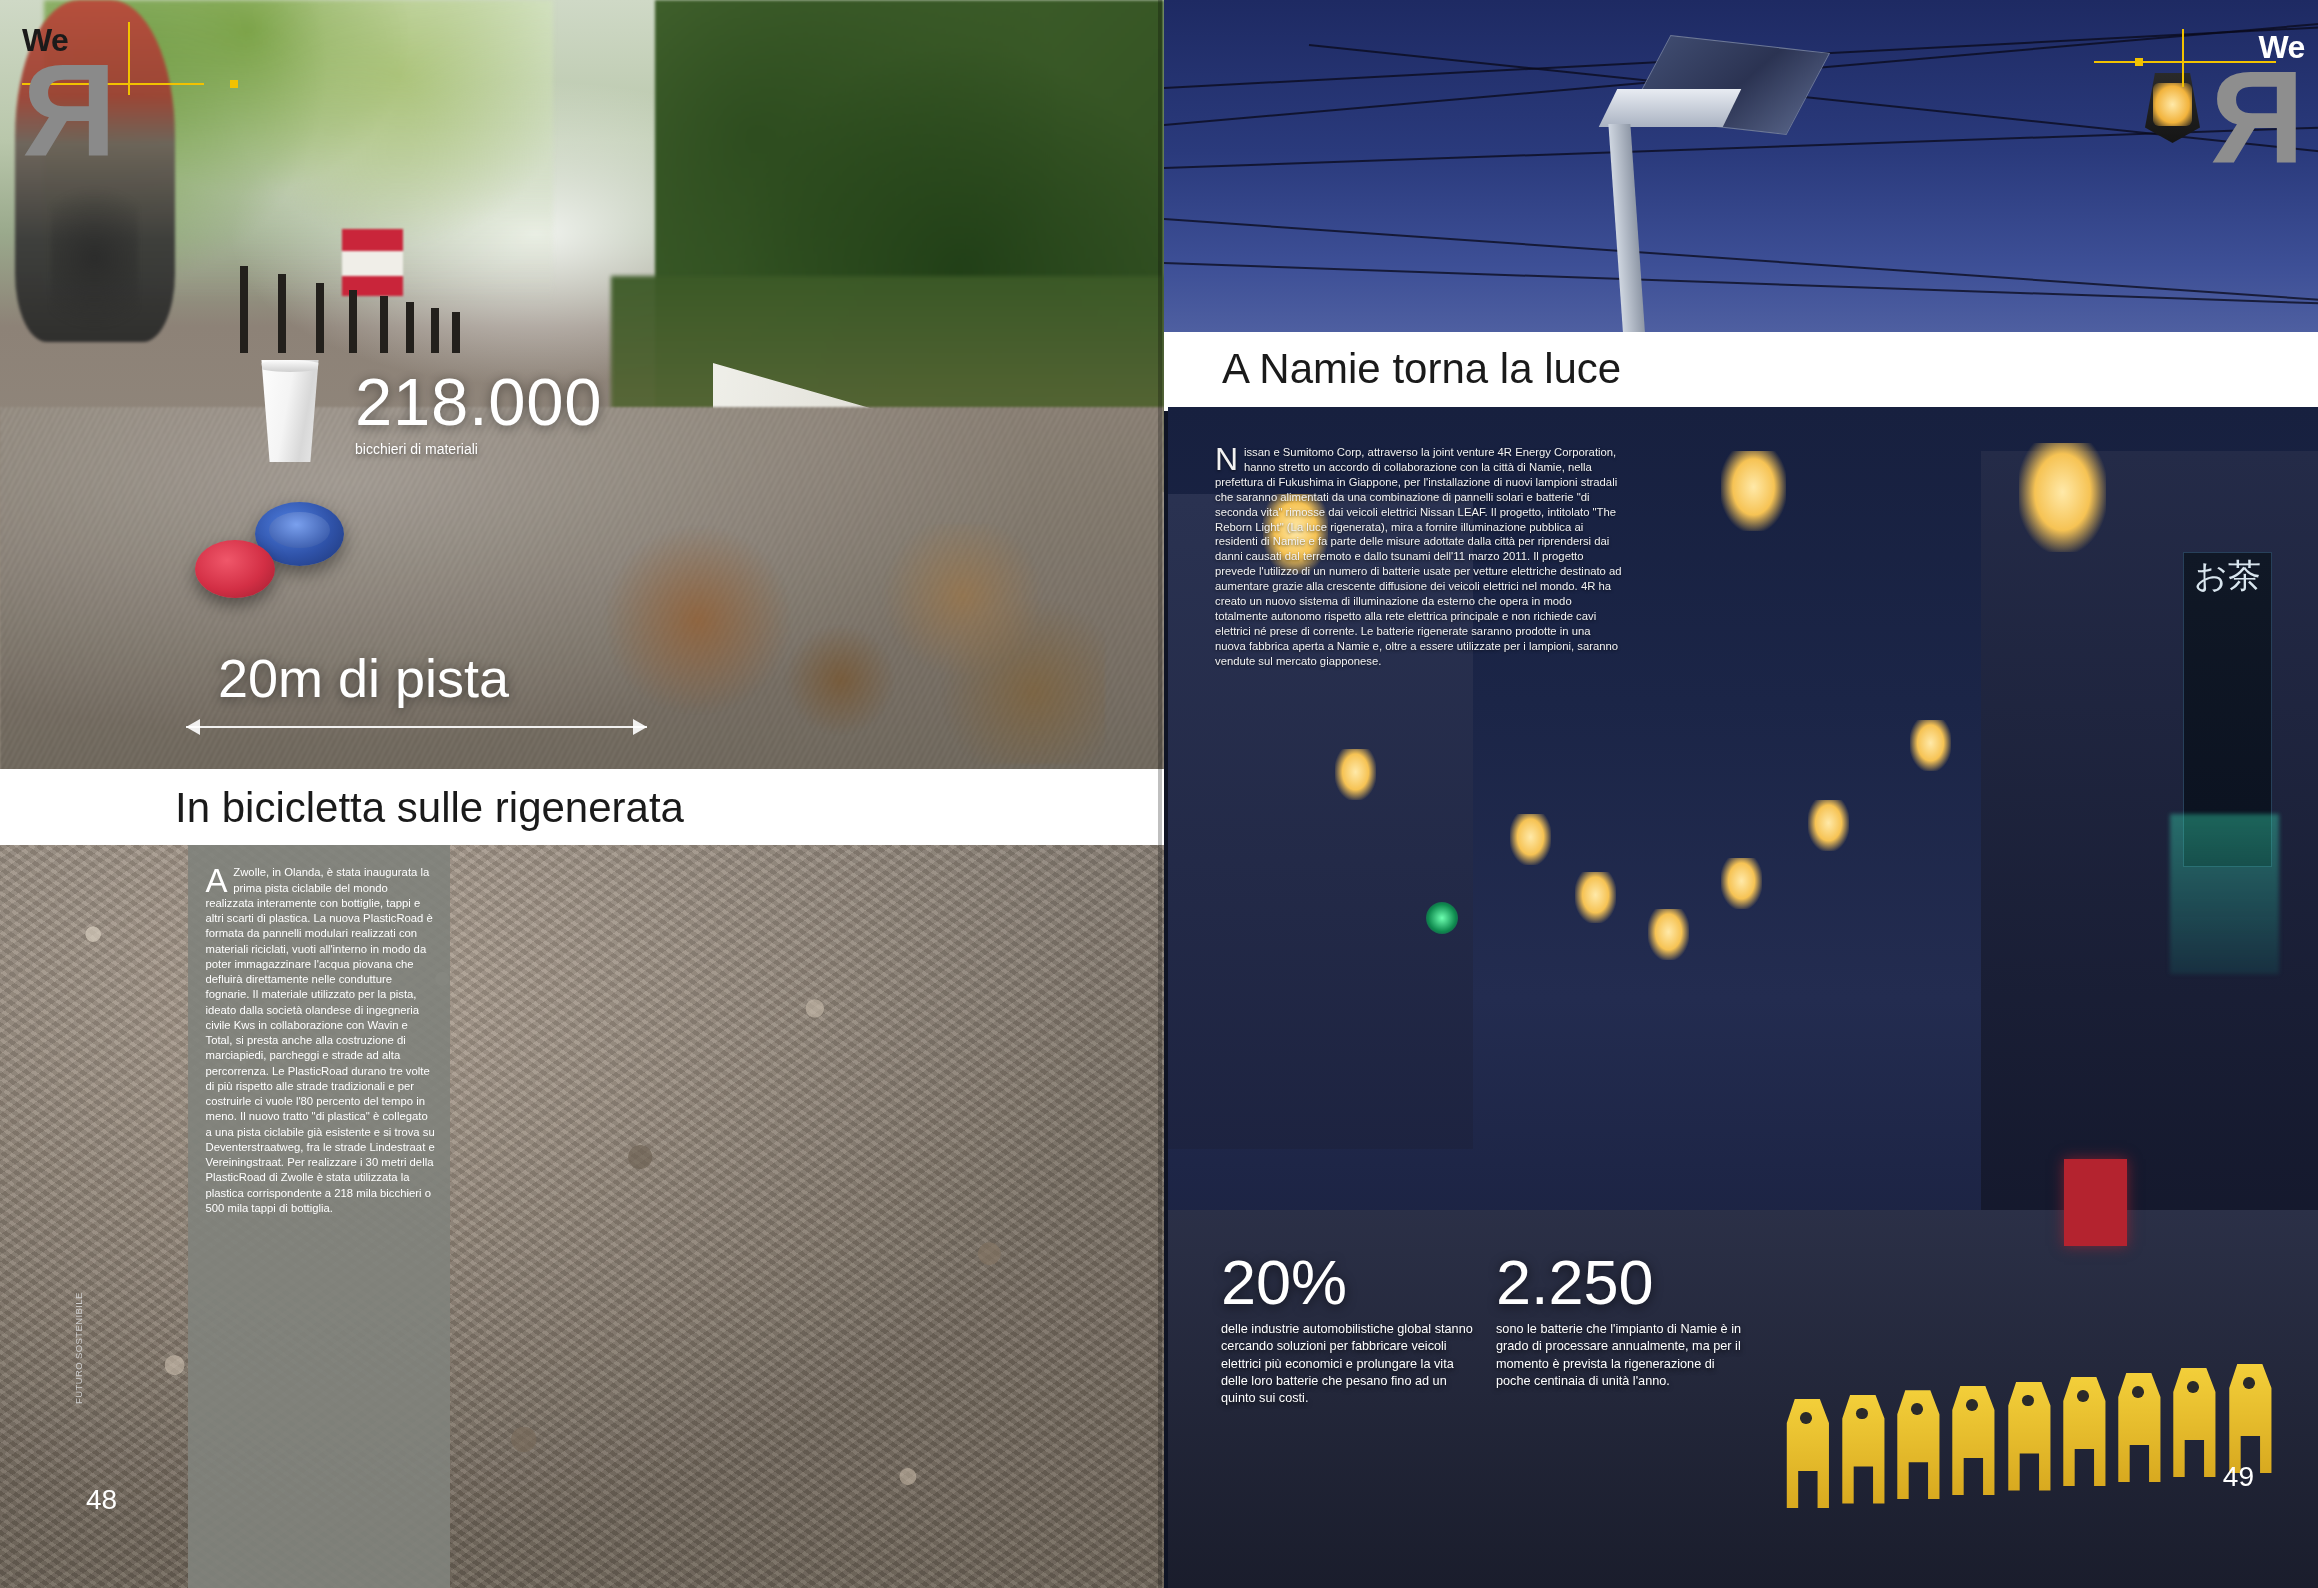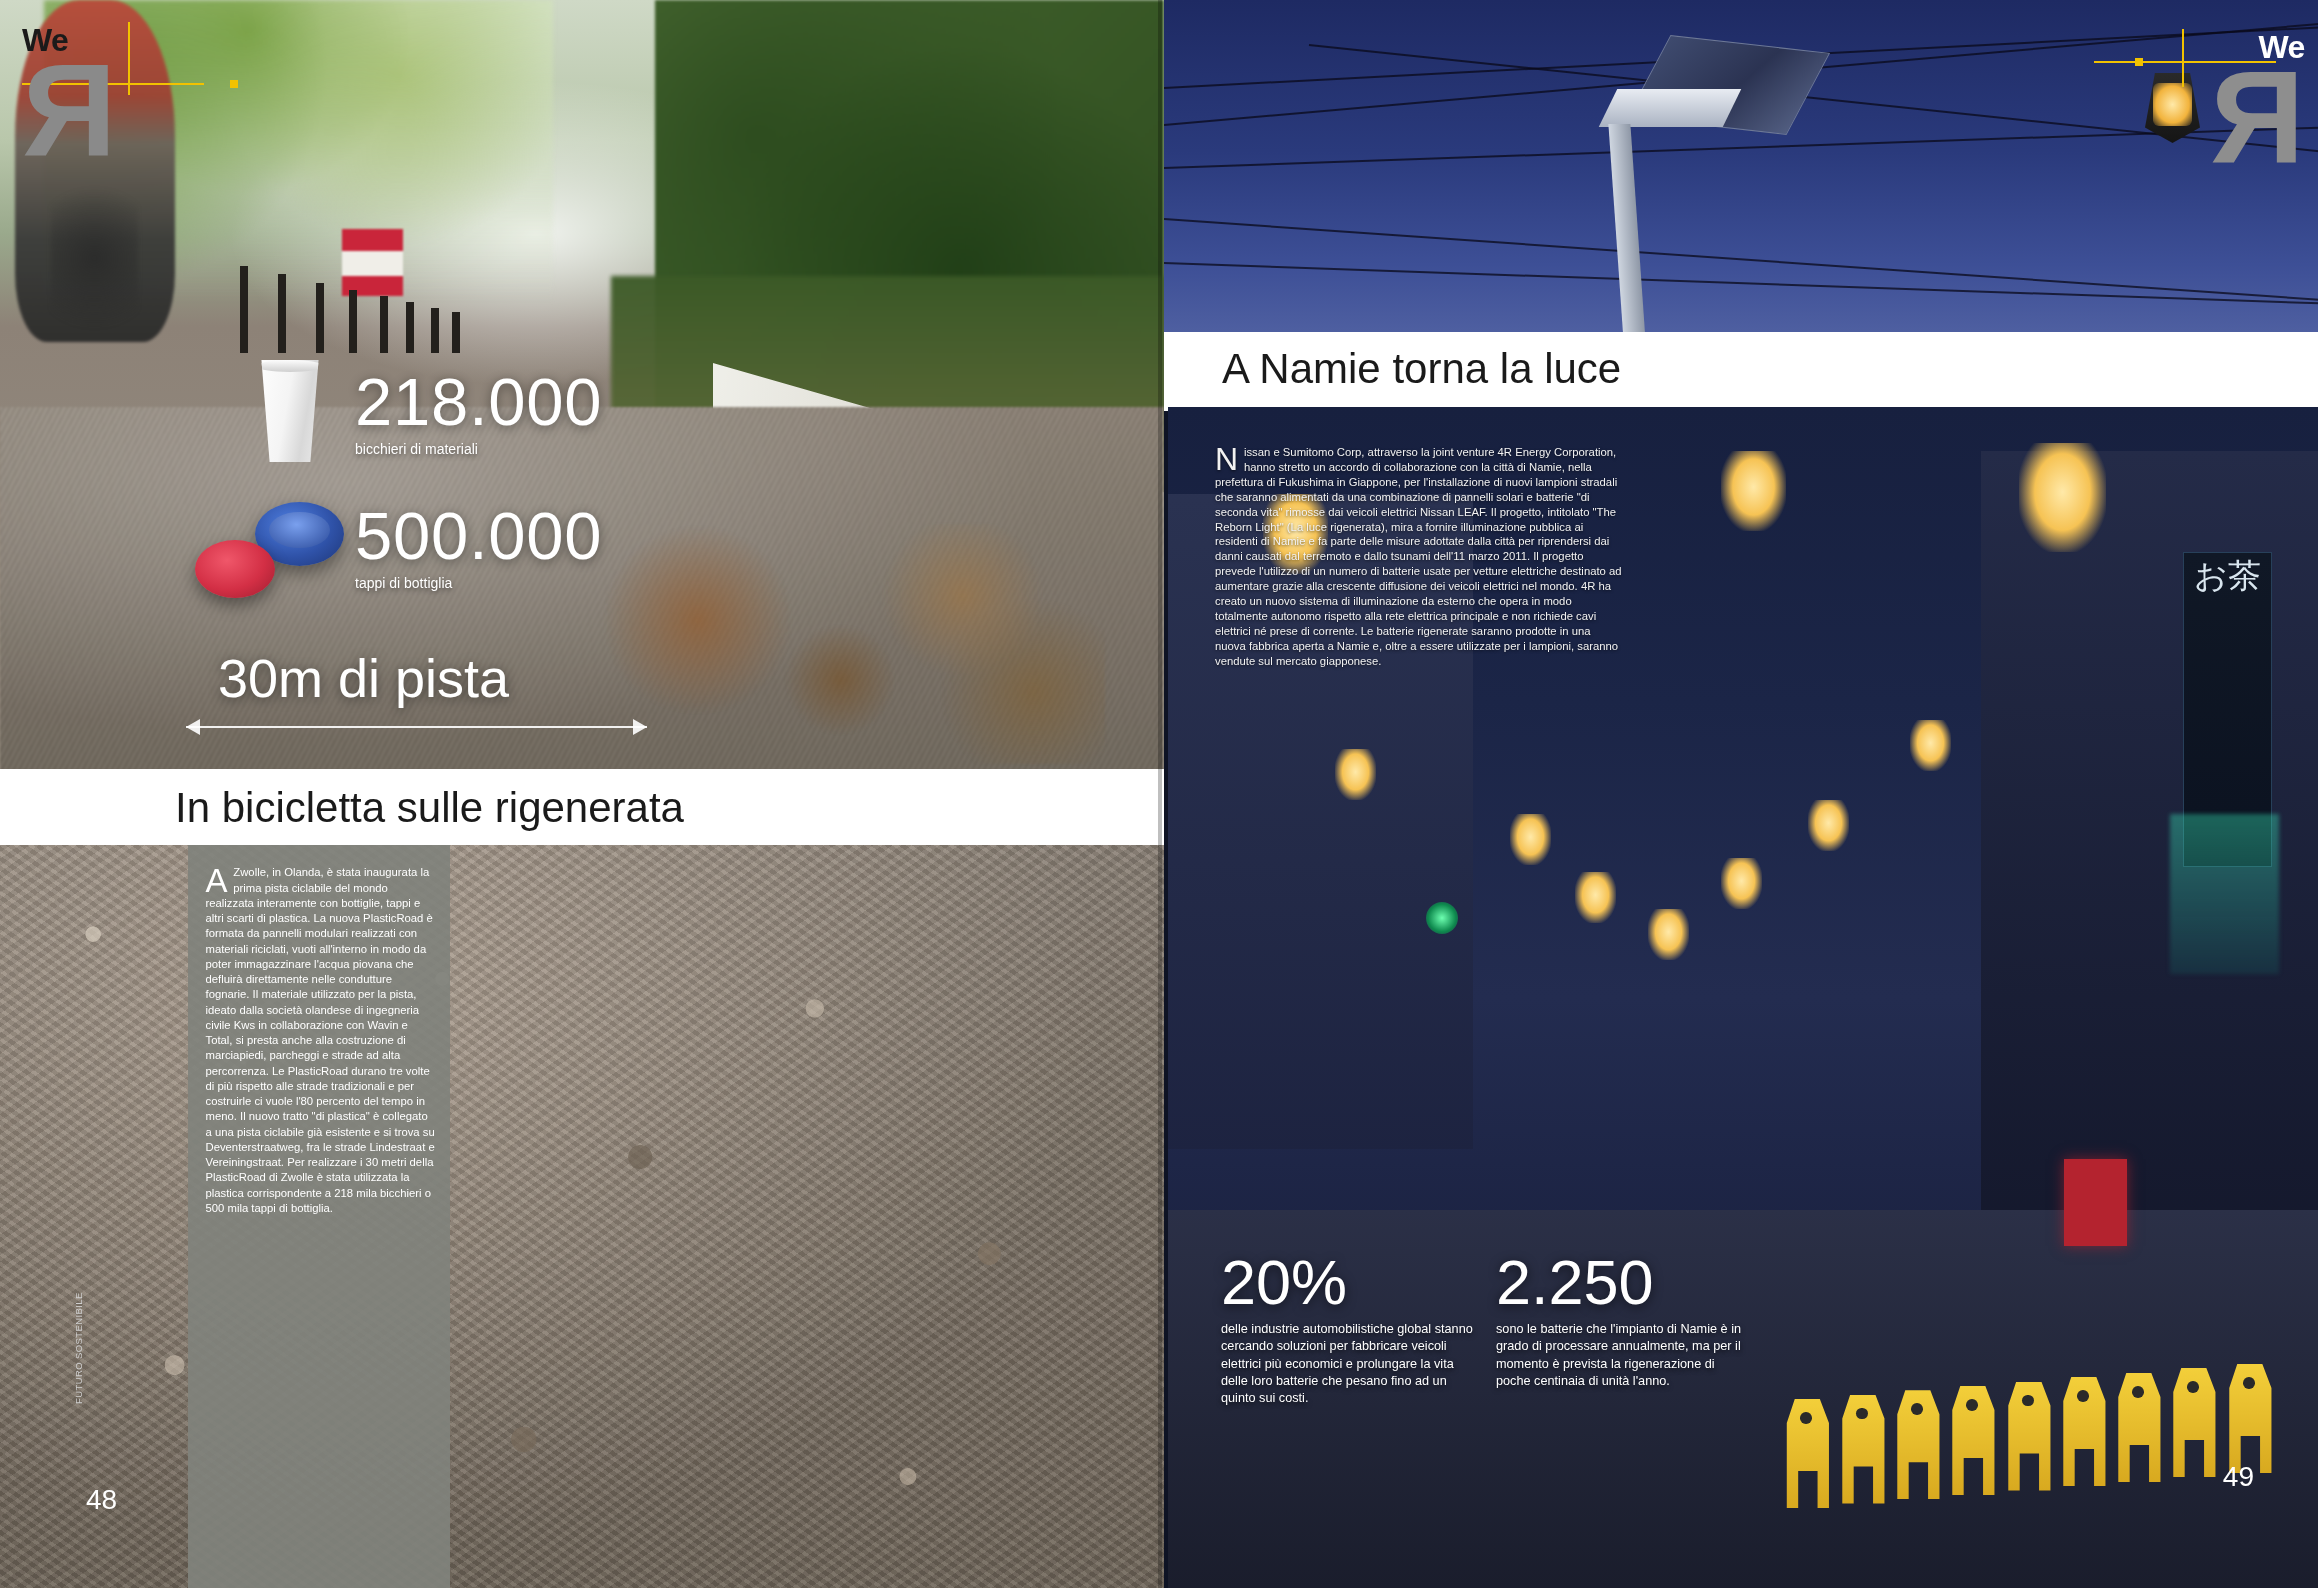--- a/index.html
+++ b/index.html
@@ -226,26 +226,22 @@
       <div class="leaves"></div>
 
       <div class="cup"></div>
       <div class="cap-blue"></div>
       <div class="cap-red"></div>
 
       <div class="stat-l" style="left:355px;top:368px">
         <div class="stat-num-l">218.000</div>
         <div class="stat-cap-l">bicchieri di materiali</div>
       </div>
-      <div class="stat-l" style="left:355px;top:502px">
-        <div class="stat-num-l">500.000</div>
-        <div class="stat-cap-l">tappi di bottiglia</div>
-      </div>
-
-      <div class="track-label">30m di pista</div>
+
+      <div class="track-label">20m di pista</div>
       <div class="track-arrow">
         <div class="line"></div>
           <div class="tip tipL"></div>
           <div class="tip tipR"></div>
       </div>
     </div>
 
     <div class="logo" style="left:22px;top:22px">
       <div class="crosshair">
         <div class="h"></div>

